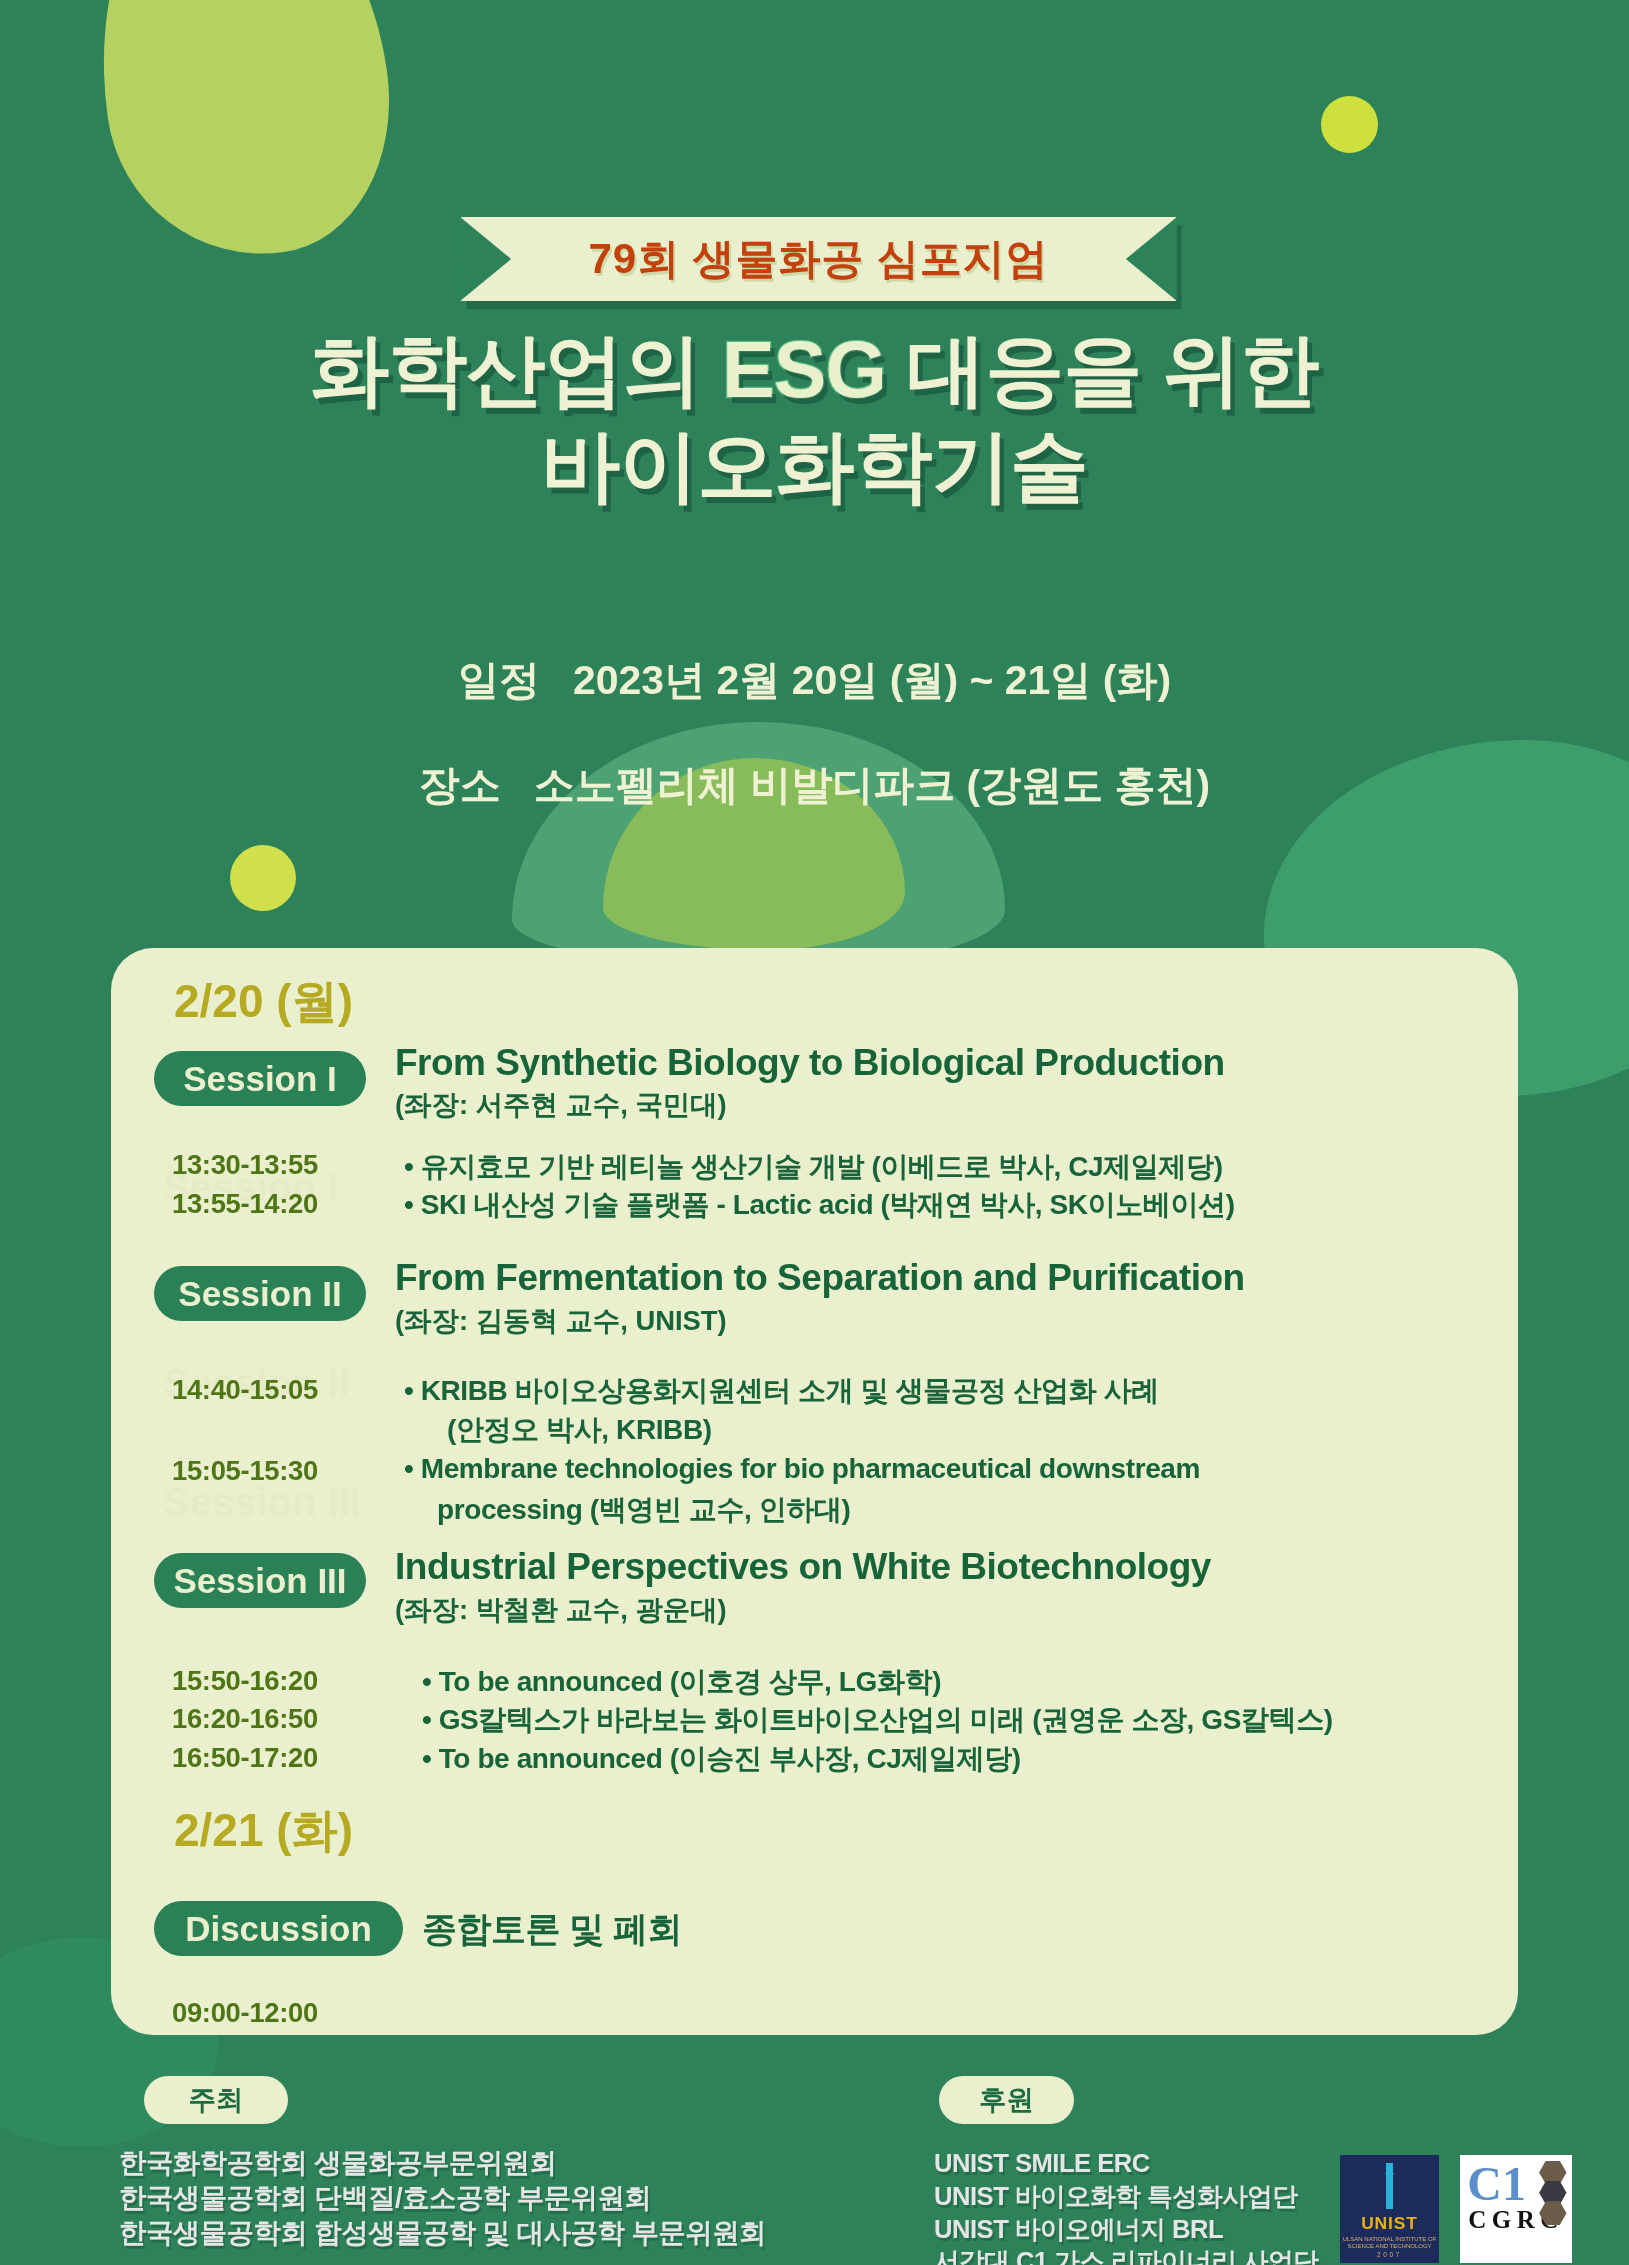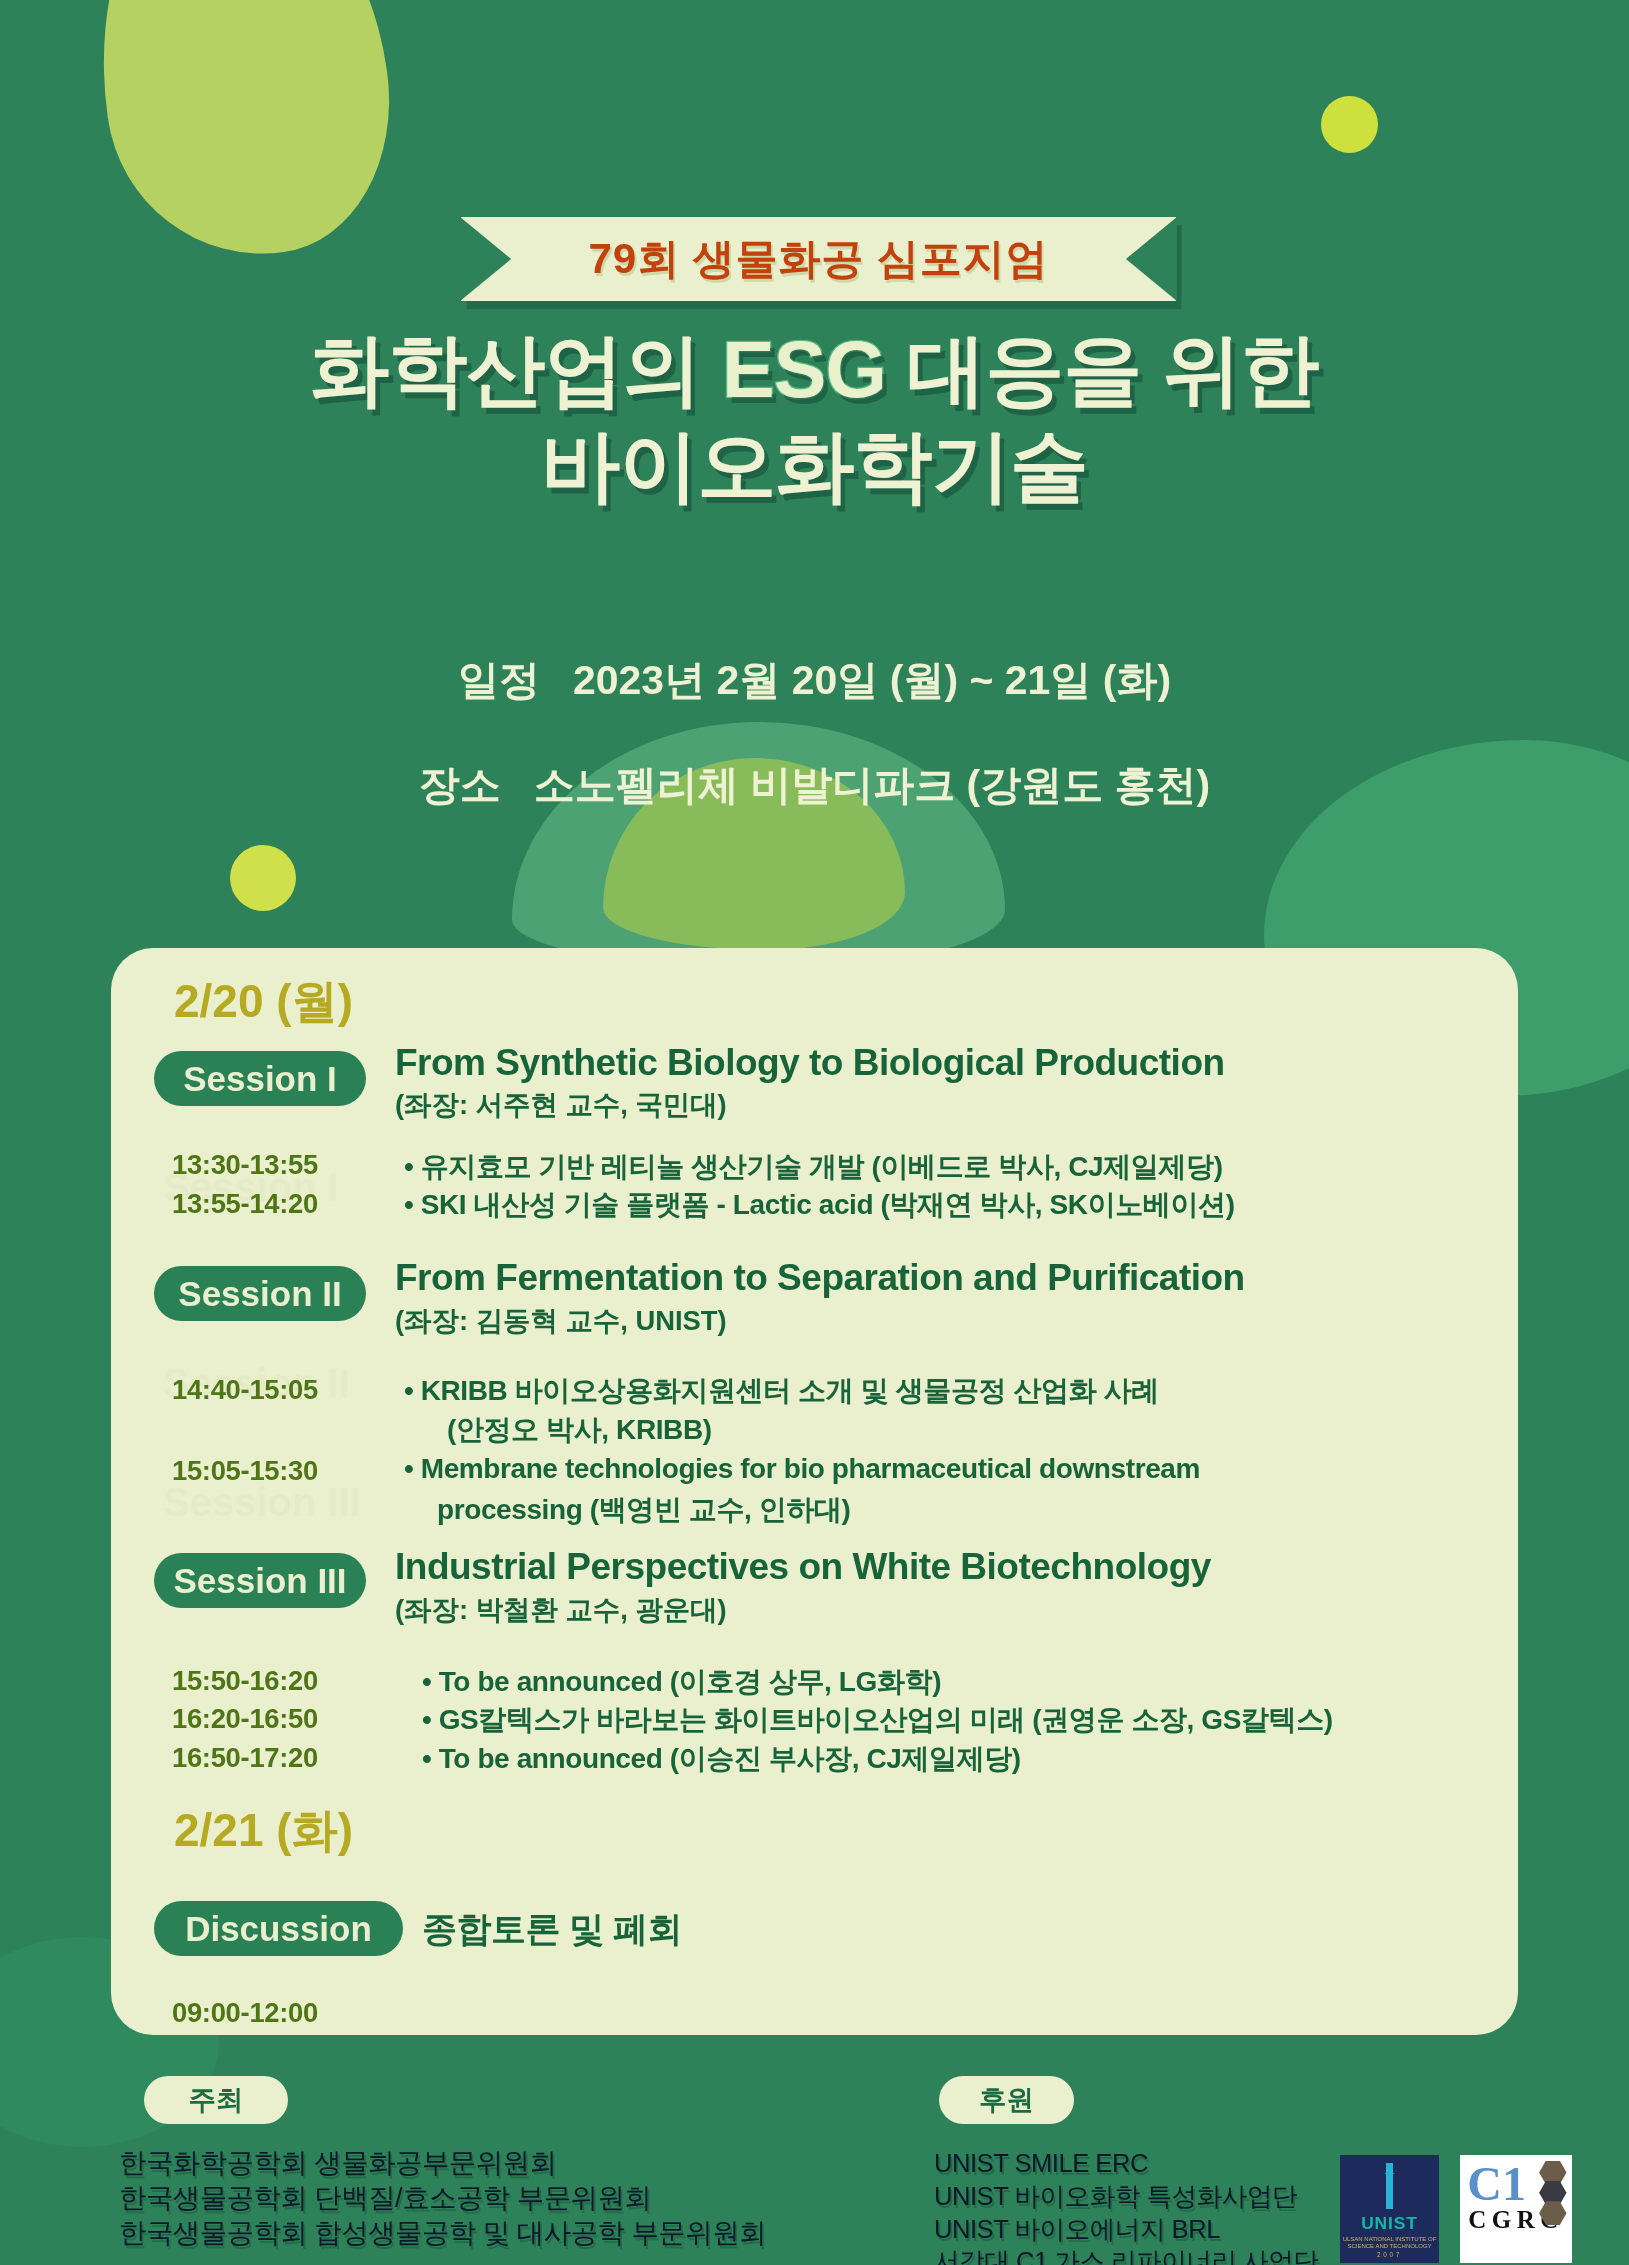--- a/index.html
+++ b/index.html
@@ -123,35 +123,35 @@
   }
   .talk .bullet{margin-right:7.3px;}
 
   
   .foot-pill{
     position:absolute;background:#eaefcd;border-radius:31px;height:48px;
     display:flex;align-items:center;justify-content:center;
     color:#1d6b41;font-weight:bold;font-size:27.4px;
   }
   .foot-list{
-    position:absolute;color:#0f172a;font-weight:normal;font-size:27.4px;
+    position:absolute;color:#e5e5e5;font-weight:bold;font-size:27.4px;
     line-height:1.28;letter-spacing:-0.5px;
     text-shadow:1.8px 2.7px 0 rgba(19,75,52,.4);
   }
   .foot-list.sponsor{font-size:25.6px;}
 
   
   .logo-unist{
     position:absolute;left:1340px;top:2155px;width:99px;height:108px;
     background:#1d2a5c;display:flex;flex-direction:column;
     align-items:center;justify-content:flex-end;padding-bottom:4.6px;box-sizing:border-box;
   }
   .logo-unist .bar{width:6.4px;height:46px;background:#27b4d6;margin-bottom:3.7px;}
   .logo-unist .star{position:absolute;top:11px;color:#27b4d6;font-size:12.8px;}
-  .logo-unist .nm{color:#14b8a6;font-size:17.4px;font-weight:bold;letter-spacing:0.9px;}
+  .logo-unist .nm{color:#eab308;font-size:17.4px;font-weight:bold;letter-spacing:0.9px;}
   .logo-unist .sub{color:#d8b36a;font-size:6px;text-align:center;line-height:1.25;margin-top:1.8px;}
   .logo-unist .yr{color:#d8b36a;font-size:6.4px;letter-spacing:2.7px;margin-top:0.9px;}
 
   .logo-c1{
     position:absolute;left:1460px;top:2155px;width:112px;height:108px;
     background:#ffffff;box-sizing:border-box;padding:5.5px 7.3px;
   }
   .logo-c1 .c1{color:#5b8fc9;font-size:48px;font-weight:bold;line-height:.95;
     font-family:"Liberation Serif",serif;}
   .logo-c1 .cgrc{color:#111;font-size:25px;font-weight:bold;letter-spacing:5.5px;

